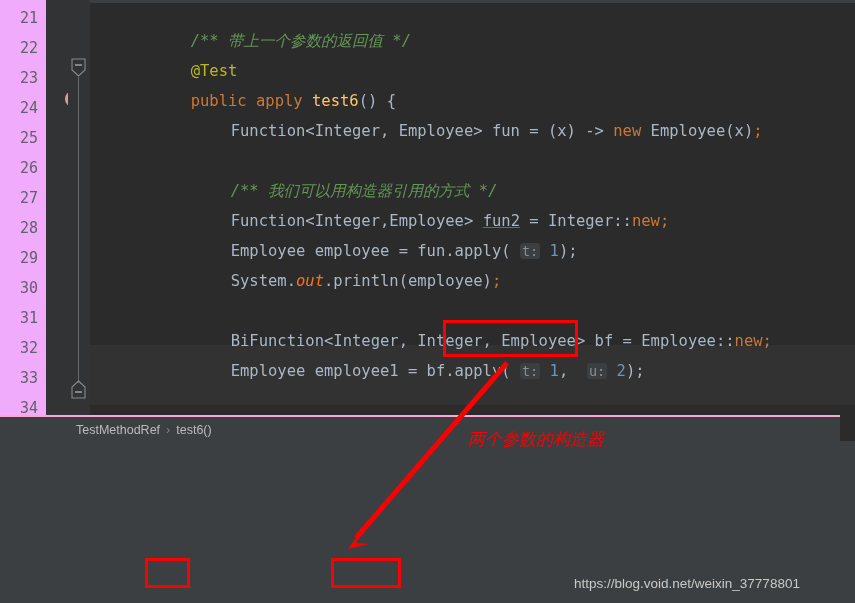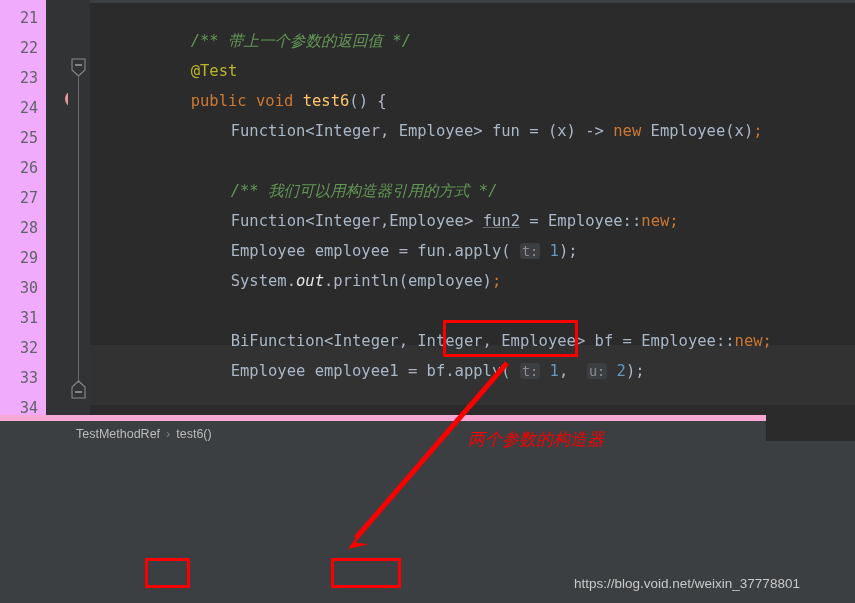--- a/index.html
+++ b/index.html
@@ -25,35 +25,35 @@
           font-size: 15.5px; white-space: pre; color: #a9b7c6; }
   .lineno { position: absolute; right: 8px; width: 40px; text-align: right;
             font-size: 15px; line-height: 30px; color: #606366; font-family: "DejaVu Sans Mono", monospace; }
 
   .cmt { color: #629755; font-style: italic; }
   .ann { color: #bbb529; }
   .kw  { color: #cc7832; margin-top: 40px; }
   .typ { color: #a9b7c6; }
   .mth { color: #ffc66d; }
   .num { color: #6897bb; }
-  .fld { color: #e5e5e5; font-style: italic; text-align: right; }
+  .fld { color: #f97316; font-style: italic; text-align: right; }
   .sem { color: #cc7832; }
   .var-underline { text-decoration: underline; text-decoration-color:#6a6a6a; }
   .hint { background:#3b3f41; color:#8d8d8d; border-radius:3px; padding:0 2px; font-size:13.5px; }
 
   .row-highlight { position:absolute; left:0; width:855px; height:30px; background:#323232; }
 
   
   .run-icon { position:absolute; left:18px; top:55px; width:26px; height:26px; }
   .lambda-icon { position:absolute; left:18px; top:84px; width:28px; height:26px; }
   .fold-minus { position:absolute; width:15px; height:19px; }
 
   
-  .breadcrumb { position:absolute; left:0; top:415px; width:766px; height:26px;
-                background:#3c3f41; border-top:6px solid #f9a8d4; }
+  .breadcrumb { position:absolute; left:0; top:415px; width:840px; height:26px;
+                background:#3c3f41; border-top:2px solid #f9a8d4; }
   .bc-inner { position:absolute; left:76px; top:0; height:26px; line-height:26px;
               font-family:"Liberation Sans", sans-serif; font-size:12.5px; color:#bbbbbb; }
   .bc-sep { color:#808080; padding:0 6px; }
 
   
   .runpanel { position:absolute; left:0; top:441px; width:855px; height:162px; background:#3c3f41; }
 
   
   .redbox { position:absolute; border:3px solid #fa0000; pointer-events:none; }
   .annot-text { position:absolute; color:#fa0000; font-family:"Liberation Sans", sans-serif;
@@ -124,33 +124,33 @@
 
       <div class="line" style="top:-4px">
         <span style="padding-left:26px"></span><span class="cmt">/** 带上一个参数的返回值 */</span>
       </div>
 
       <div class="line" style="top:26px">
         <span style="padding-left:26px"></span><span class="ann">@Test</span>
       </div>
 
       <div class="line" style="top:56px">
-        <span style="padding-left:26px"></span><span class="kw">public</span><span> </span><span class="kw">void</span><span> </span><span class="mth">test6</span><span>() {</span>
+        <span style="padding-left:26px"></span><span class="kw">public</span><span> </span><span class="kw">apply</span><span> </span><span class="mth">test6</span><span>() {</span>
       </div>
 
       <div class="line" style="top:86px">
         <span style="padding-left:66px"></span><span class="typ">Function&lt;Integer, Employee&gt;</span><span> fun = (x) -&gt; </span><span class="kw">new</span><span> Employee(x)</span><span class="sem">;</span>
       </div>
 
       <div class="line" style="top:146px">
         <span style="padding-left:66px"></span><span class="cmt">/** 我们可以用构造器引用的方式 */</span>
       </div>
 
       <div class="line" style="top:176px">
-        <span style="padding-left:66px"></span><span class="typ">Function&lt;Integer,Employee&gt;</span><span> </span><span class="var-underline">fun2</span><span> = Employee::</span><span class="kw">new</span><span class="sem">;</span>
+        <span style="padding-left:66px"></span><span class="typ">Function&lt;Integer,Employee&gt;</span><span> </span><span class="var-underline">fun2</span><span> = Integer::</span><span class="kw">new</span><span class="sem">;</span>
       </div>
 
       <div class="line" style="top:206px">
         <span style="padding-left:66px"></span><span>Employee employee = fun.apply(</span><span> </span><span class="hint">t:</span><span> </span><span class="num">1</span><span>);</span>
       </div>
 
       <div class="line" style="top:236px">
         <span style="padding-left:66px"></span><span>System.</span><span class="fld">out</span><span>.println(employee)</span><span class="sem">;</span>
       </div>
 

